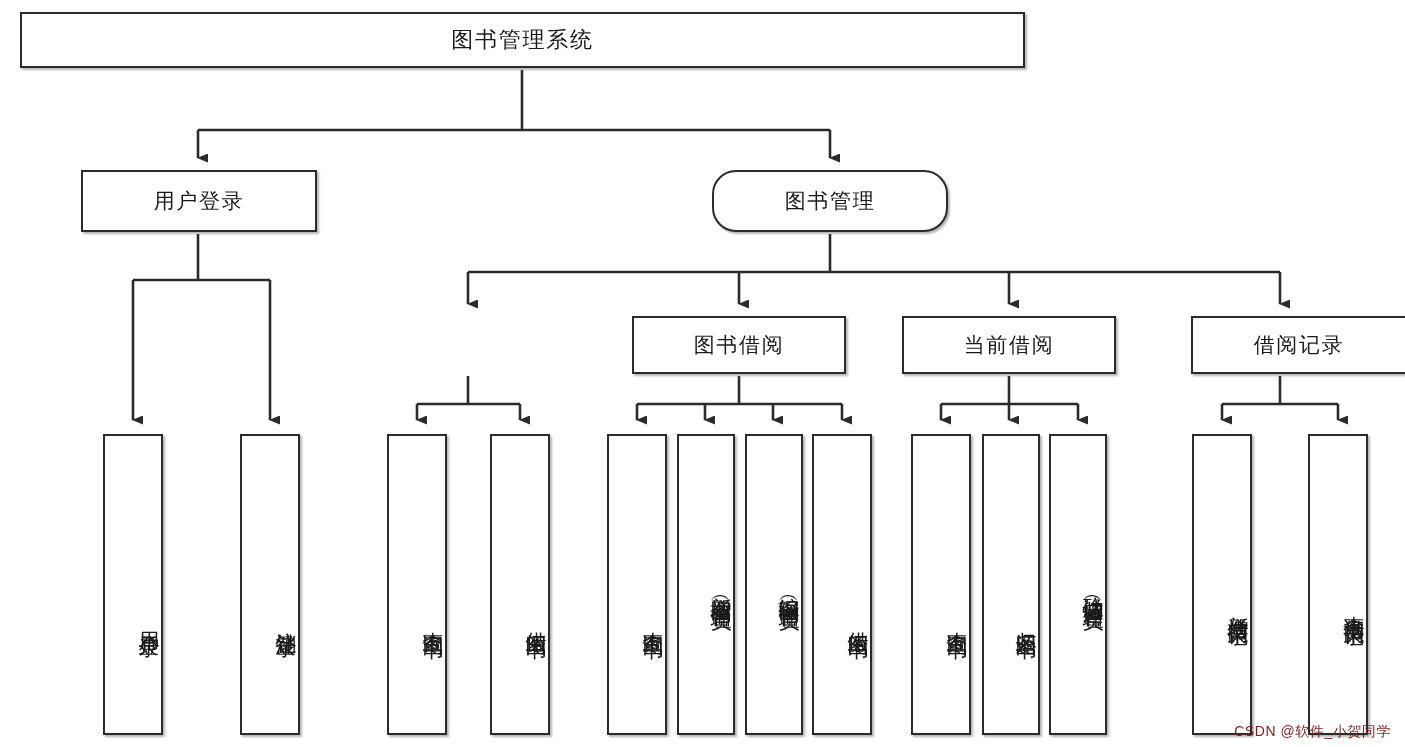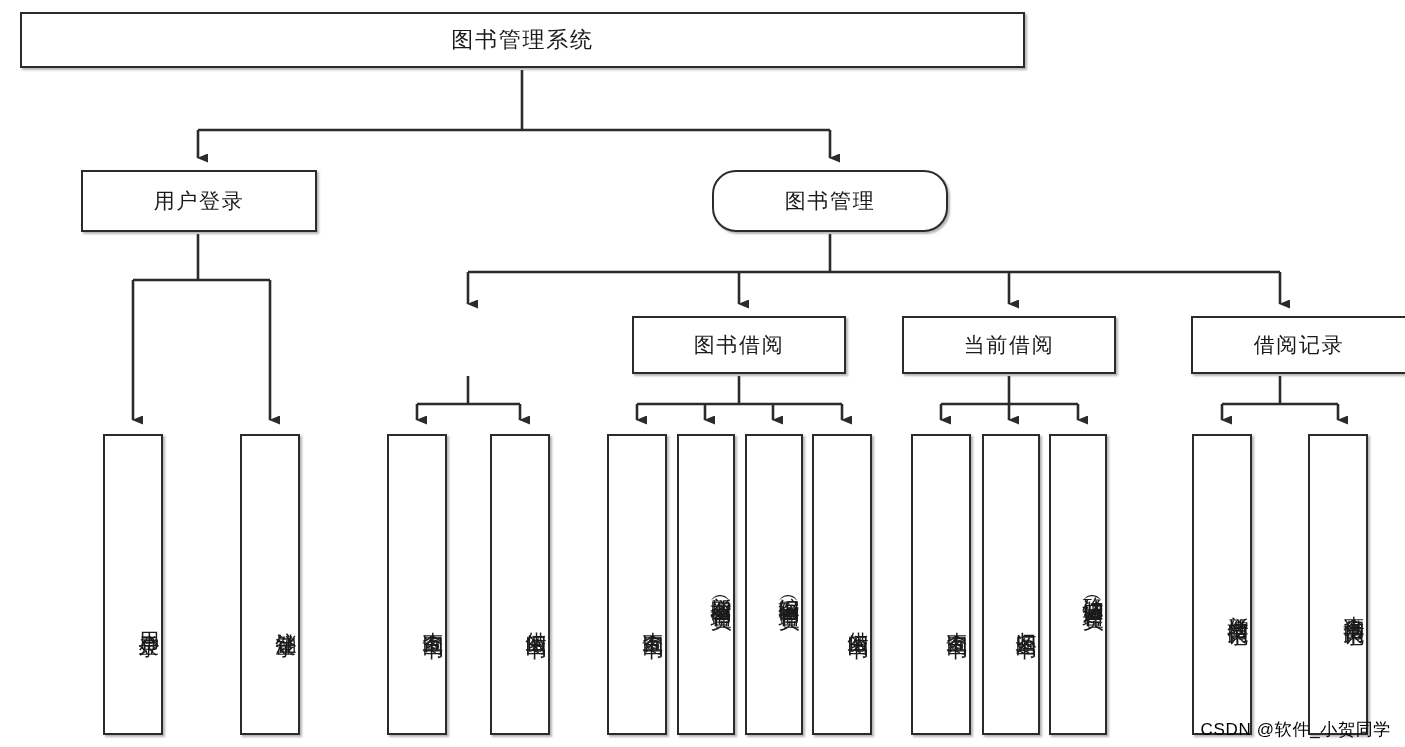--- a/index.html
+++ b/index.html
@@ -60,22 +60,22 @@
   }
   .node.vertical .node-label {
     font-size: 21px;
     line-height: 1.16;
     letter-spacing: 0.10em;
   }
   .watermark {
     position: absolute;
     right: 14px;
     bottom: 6px;
-    font-size: 17px;
-    color: #000000;
+    font-size: 14px;
+    color: #7f1d1d;
     letter-spacing: 0.04em;
     user-select: none;
     white-space: pre;
   }
 </style>
 </head>
 <body>
 
 <div id="diagram-root">
 

